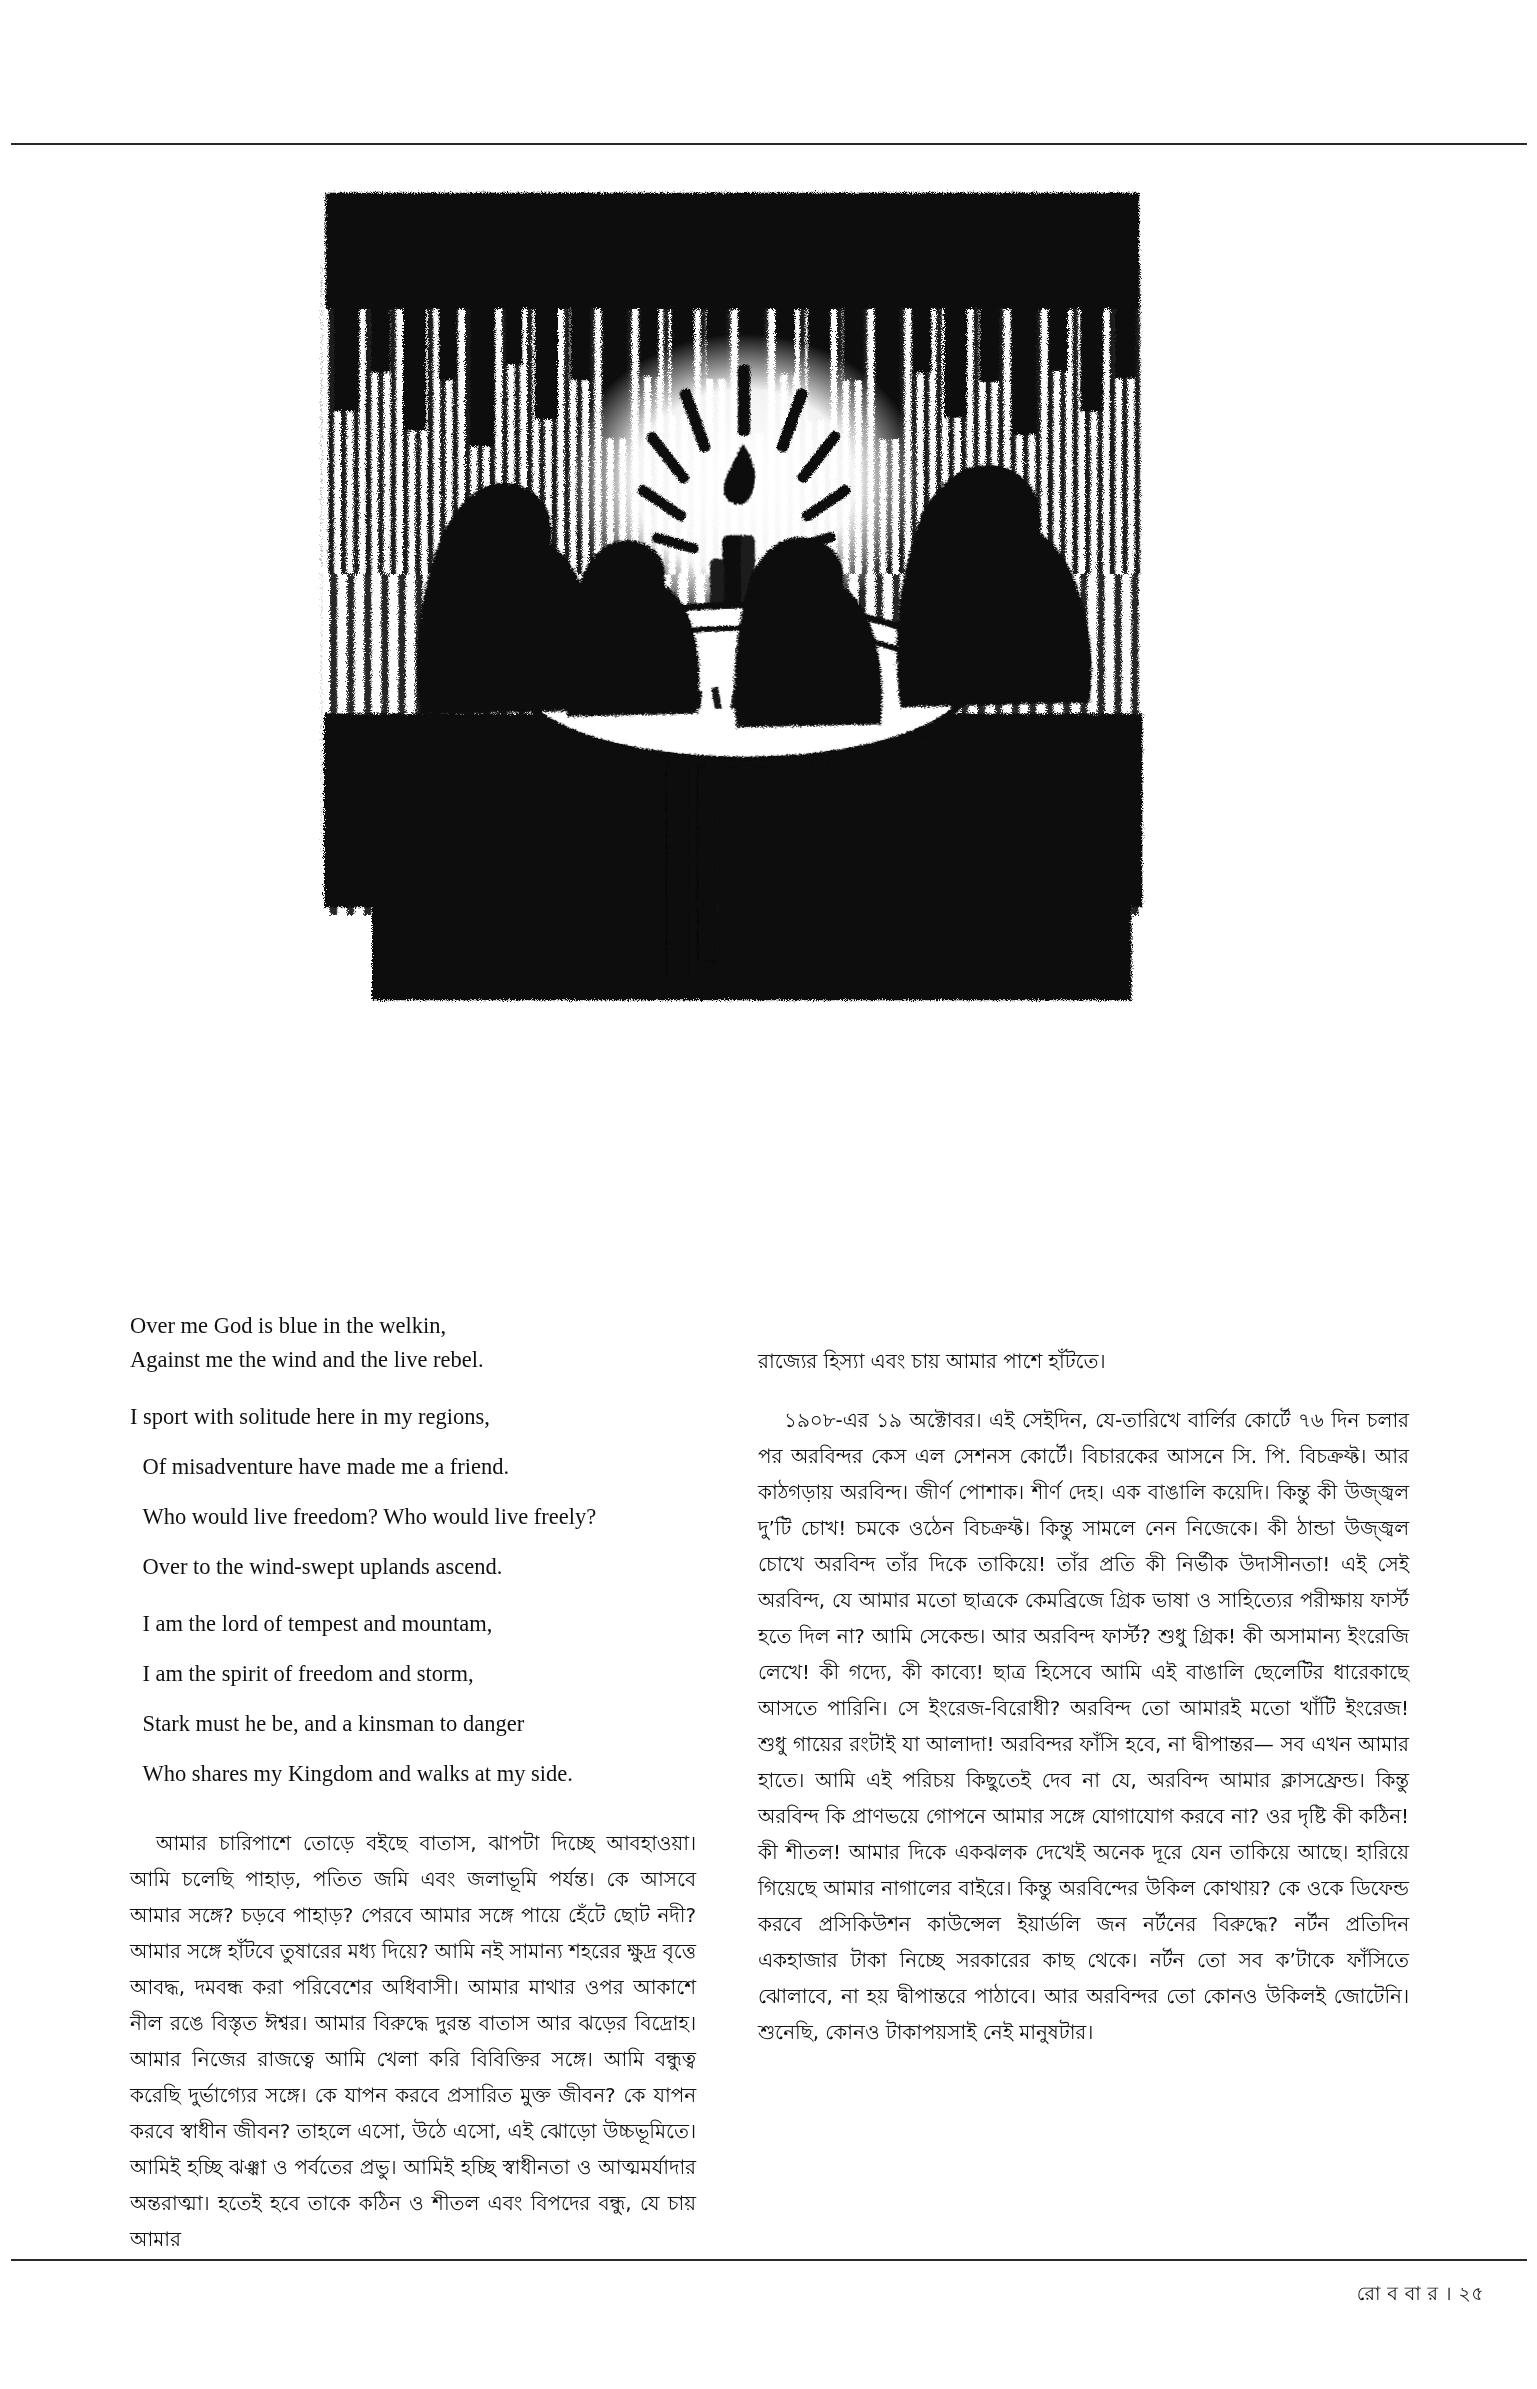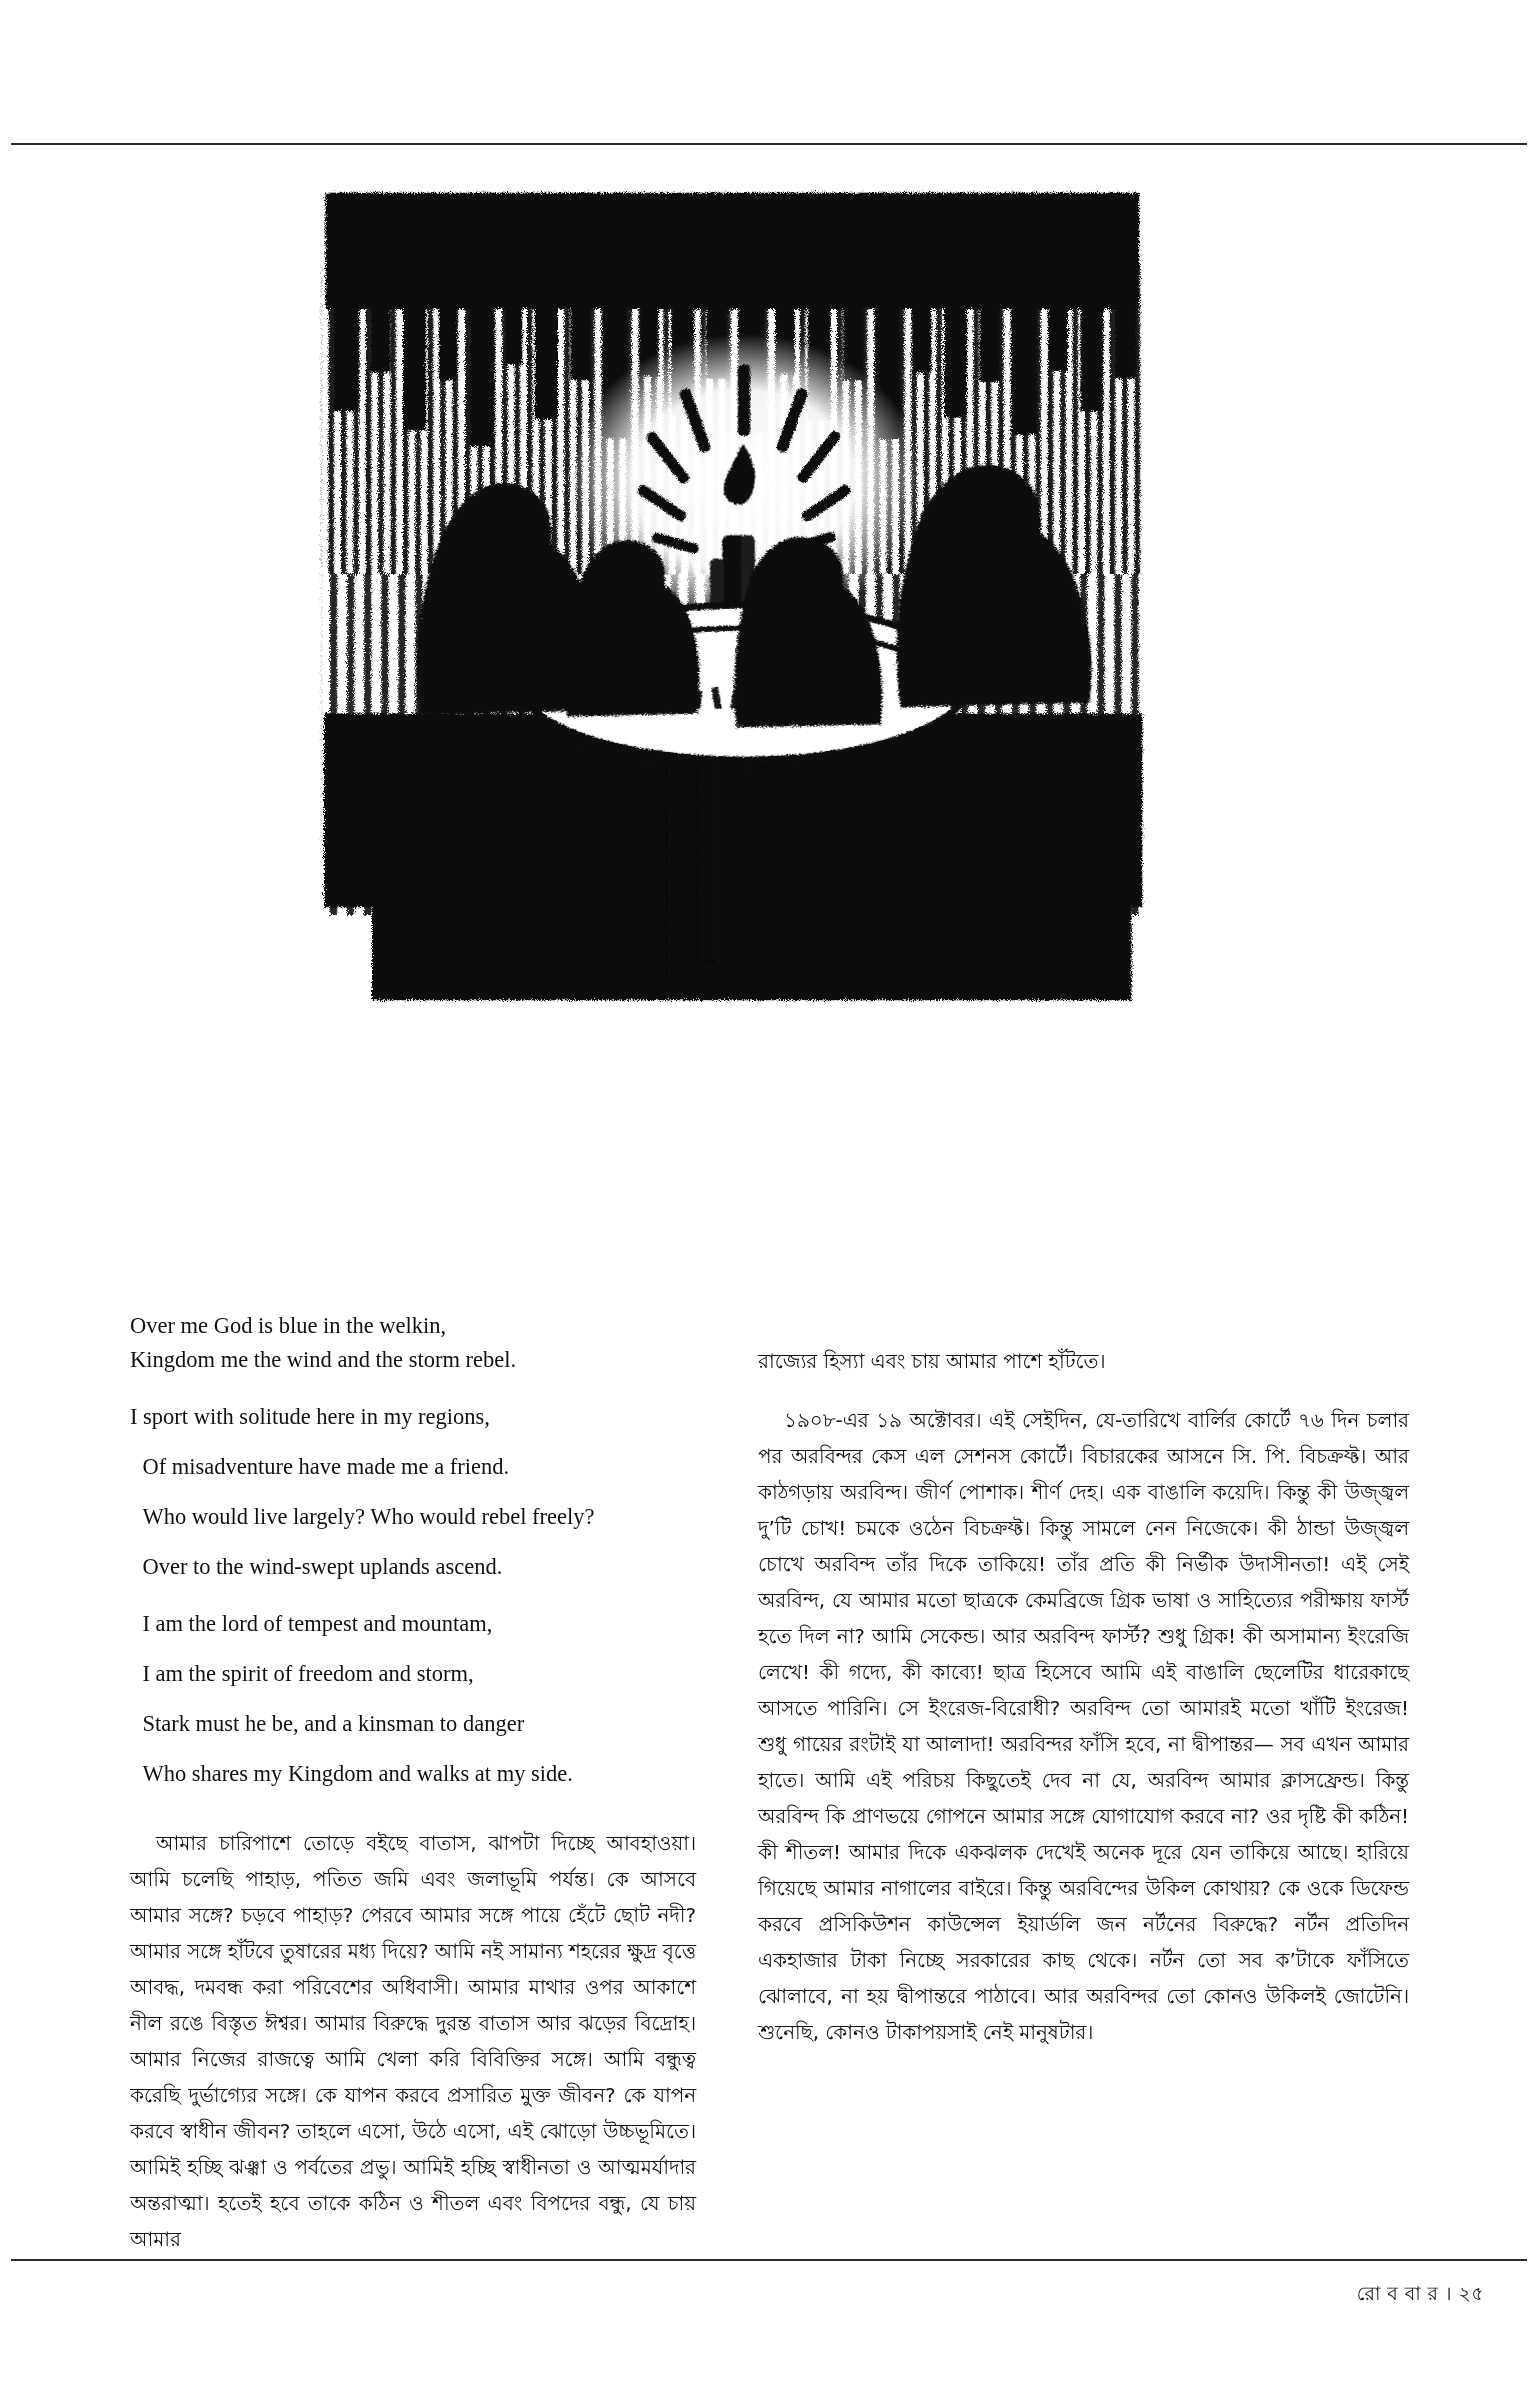--- a/index.html
+++ b/index.html
@@ -225,27 +225,27 @@
       </g>
     </svg>
   </div>
 
   <div class="columns">
 
     <div class="col col-left">
 
       <div class="stanza">
         <div class="poem-line">Over me God is blue in the welkin,</div>
-        <div class="poem-line">Kingdom me the wind and the storm rebel.</div>
+        <div class="poem-line">Against me the wind and the live rebel.</div>
       </div>
 
       <div class="stanza">
         <div class="poem-line">I sport with solitude here in my regions,</div>
         <div class="poem-line ind">Of misadventure have made me a friend.</div>
-        <div class="poem-line ind">Who would live largely? Who would rebel freely?</div>
+        <div class="poem-line ind">Who would live freedom? Who would live freely?</div>
         <div class="poem-line ind">Over to the wind-swept uplands ascend.</div>
       </div>
 
       <div class="stanza">
         <div class="poem-line ind">I am the lord of tempest and mountam,</div>
         <div class="poem-line ind">I am the spirit of freedom and storm,</div>
         <div class="poem-line ind">Stark must he be, and a kinsman to danger</div>
         <div class="poem-line ind">Who shares my Kingdom and walks at my side.</div>
       </div>
 

